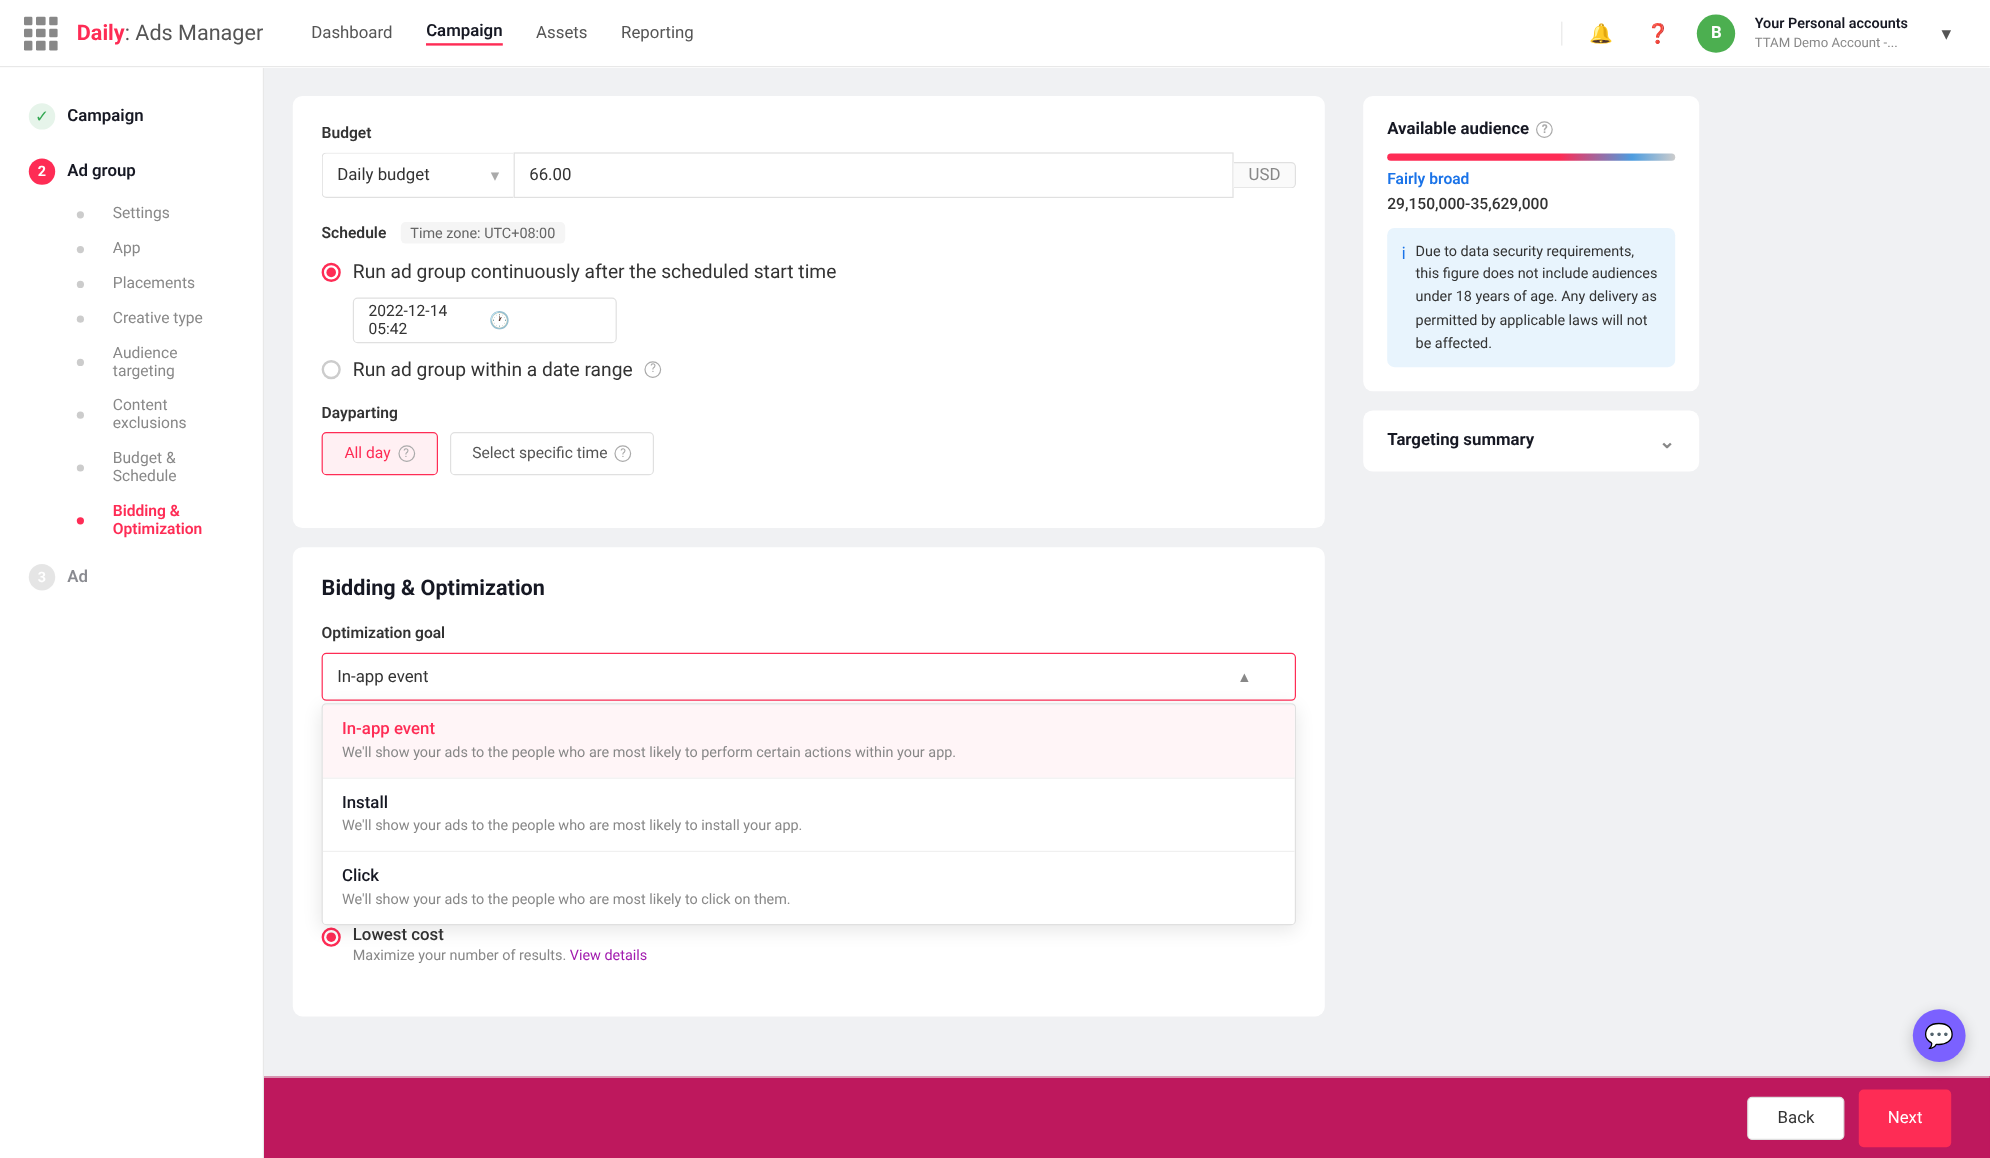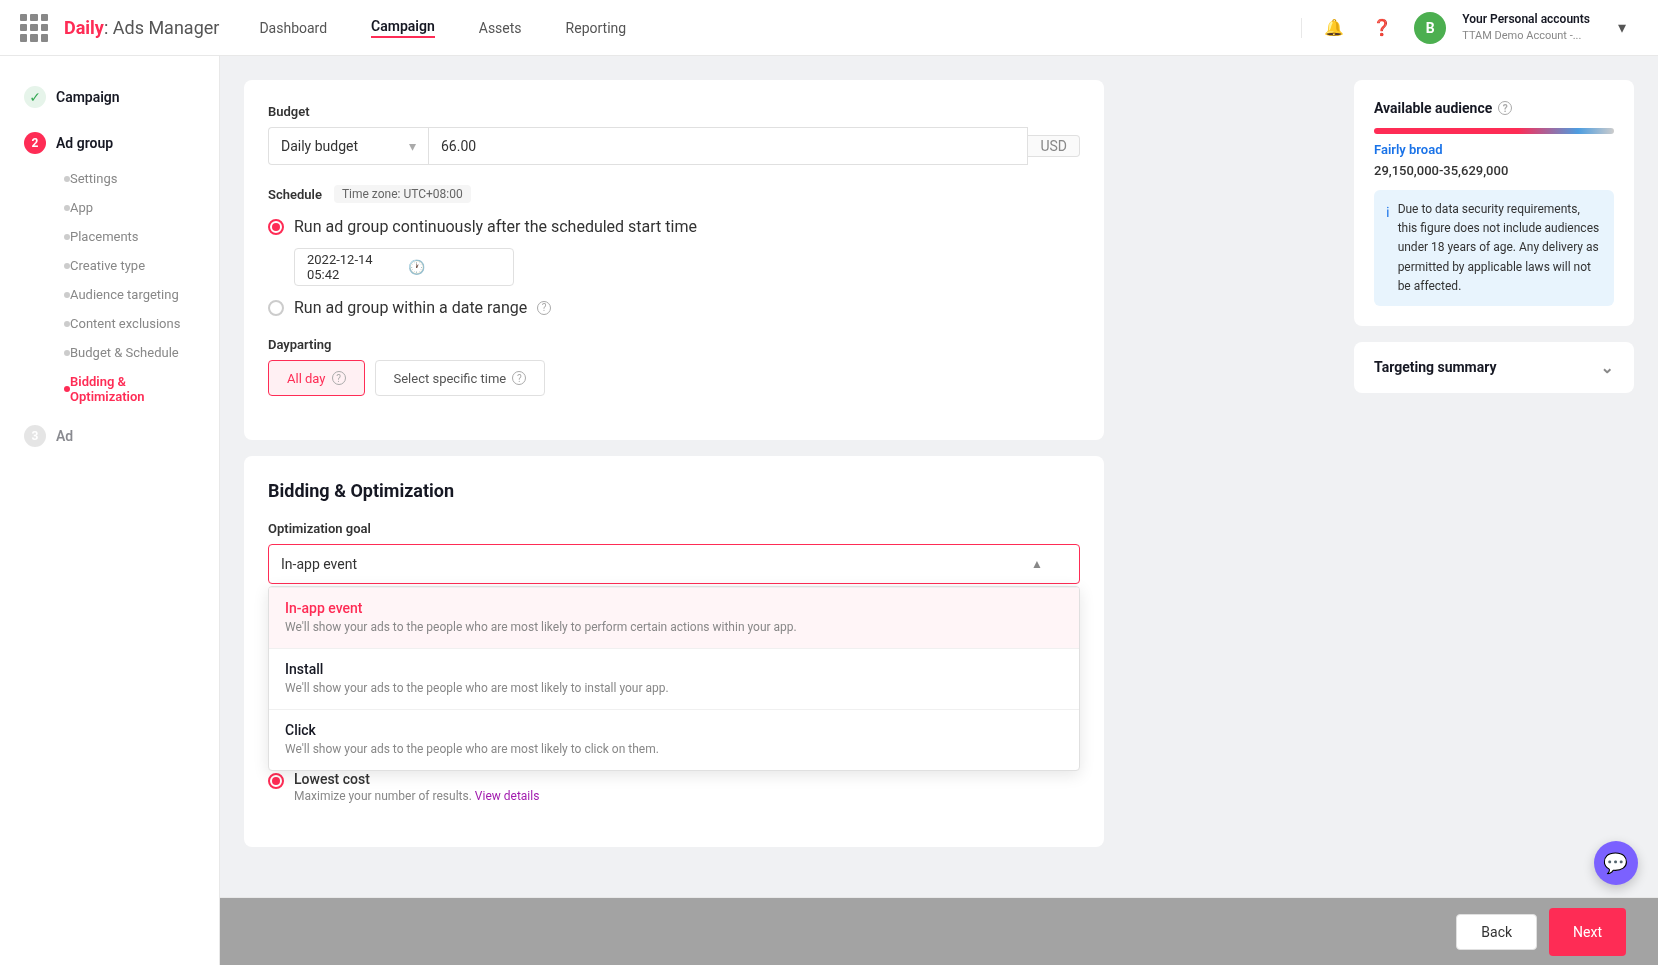--- a/index.html
+++ b/index.html
@@ -9,21 +9,21 @@
     .topnav {
       position: fixed; top: 0; left: 0; right: 0; height: 56px;
       background: #fff; border-bottom: 1px solid #e8e8e8;
       display: flex; align-items: center; z-index: 100; padding: 0 20px;
     }
     .topnav-logo { display: flex; align-items: center; gap: 8px; margin-right: 40px; }
     .topnav-logo .grid-icon { width: 28px; height: 28px; display: grid; grid-template-columns: repeat(3,1fr); gap: 3px; margin-right: 8px; }
     .topnav-logo .grid-icon span { background: #888; border-radius: 1px; }
     .topnav-logo .brand { font-weight: 700; font-size: 18px; color: #161823; }
     .topnav-logo .brand span { color: #fe2c55; }
-    .topnav-nav { display: flex; align-items: center; gap: 44px; flex: 1; }
+    .topnav-nav { display: flex; align-items: center; gap: 28px; flex: 1; }
     .topnav-nav a { text-decoration: none; color: #555; font-size: 14px; }
     .topnav-nav a.active { color: #161823; font-weight: 600; border-bottom: 2px solid #fe2c55; padding-bottom: 2px; }
     .topnav-right { display: flex; align-items: center; gap: 16px; }
     .topnav-right .divider { width: 1px; height: 20px; background: #e8e8e8; }
     .topnav-right .icon-btn { width: 32px; height: 32px; border-radius: 50%; border: none; background: none; cursor: pointer; display: flex; align-items: center; justify-content: center; font-size: 16px; color: #555; }
     .topnav-right .avatar { width: 32px; height: 32px; border-radius: 50%; background: #4caf50; color: #fff; display: flex; align-items: center; justify-content: center; font-weight: 700; font-size: 14px; }
     .topnav-right .account-info { font-size: 12px; line-height: 1.4; }
     .topnav-right .account-info .title { font-weight: 600; font-size: 12px; color: #161823; }
     .topnav-right .account-info .sub { color: #888; font-size: 11px; }
 
@@ -34,29 +34,29 @@
     .sidebar {
       width: 220px; min-width: 220px; background: #fff; border-right: 1px solid #e8e8e8;
       padding: 20px 0; position: fixed; top: 56px; bottom: 0; overflow-y: auto;
     }
     .sidebar-step { padding: 0 16px; margin-bottom: 4px; }
     .sidebar-step-header { display: flex; align-items: center; gap: 10px; padding: 10px 8px; cursor: pointer; border-radius: 6px; }
     .step-num { width: 22px; height: 22px; border-radius: 50%; background: #fe2c55; color: #fff; font-size: 12px; font-weight: 700; display: flex; align-items: center; justify-content: center; flex-shrink: 0; }
     .step-check { width: 22px; height: 22px; border-radius: 50%; background: #e6f4ea; color: #34a853; font-size: 14px; display: flex; align-items: center; justify-content: center; flex-shrink: 0; }
     .sidebar-step-title { font-weight: 600; font-size: 14px; color: #161823; }
     .sidebar-sub { padding-left: 40px; }
-    .sidebar-sub-item { display: flex; align-items: center; gap: 0; padding: 7px 8px; cursor: pointer; border-radius: 4px; color: #888; font-size: 13px; }
+    .sidebar-sub-item { display: flex; align-items: center; gap: 24px; padding: 7px 8px; cursor: pointer; border-radius: 4px; color: #888; font-size: 13px; }
     .sidebar-sub-item.active { color: #fe2c55; font-weight: 600; }
     .sidebar-dot { width: 6px; height: 6px; border-radius: 50%; background: #ccc; flex-shrink: 0; }
     .sidebar-dot.active { background: #fe2c55; }
     .sidebar-step-3 { opacity: 0.5; }
 
     
     .main { margin-left: 220px; flex: 1; padding: 24px 24px 100px 24px; max-width: calc(100% - 220px); }
-    .content-wrapper { display: flex; gap: 32px; justify-content: space-between; }
+    .content-wrapper { display: flex; gap: 32px; }
     .form-area { flex: 1; max-width: 860px; }
     .right-panel { width: 280px; min-width: 280px; }
 
     
     .section-card { background: #fff; border-radius: 8px; padding: 24px; margin-bottom: 16px; }
     .section-title { font-size: 18px; font-weight: 700; color: #161823; margin-bottom: 20px; }
     .field-label { font-size: 13px; font-weight: 600; color: #333; margin-bottom: 8px; display: flex; align-items: center; gap: 6px; }
     .field-row { margin-bottom: 20px; }
 
     
@@ -116,21 +116,21 @@
     .audience-notice { background: #e8f4fd; border-radius: 6px; padding: 10px 12px; font-size: 12px; color: #333; line-height: 1.6; display: flex; gap: 8px; }
     .notice-icon { color: #1a73e8; font-size: 14px; flex-shrink: 0; margin-top: 1px; }
 
     .targeting-card { background: #fff; border-radius: 8px; padding: 16px 20px; }
     .targeting-title { font-size: 14px; font-weight: 700; color: #161823; display: flex; align-items: center; justify-content: space-between; cursor: pointer; }
     .targeting-chevron { font-size: 16px; color: #888; }
 
     
     .bottom-bar {
       position: fixed; bottom: 0; left: 220px; right: 0; height: 68px;
-      background: #a3a3a3; border-top: 1px solid #e8e8e8;
+      background: #be185d; border-top: 1px solid #e8e8e8;
       display: flex; align-items: center; justify-content: flex-end; padding: 0 32px; gap: 12px; z-index: 50;
     }
     .btn-back { height: 36px; padding: 0 24px; border: 1px solid #e0e0e0; border-radius: 4px; background: #fff; color: #333; font-size: 14px; cursor: pointer; }
     .btn-next { height: 48px; padding: 0 24px; border: none; border-radius: 4px; background: #fe2c55; color: #fff; font-size: 14px; font-weight: 400; cursor: pointer; }
 
     
     .chat-bubble { position: fixed; bottom: 80px; right: 20px; width: 44px; height: 44px; border-radius: 50%; background: #7b61ff; display: flex; align-items: center; justify-content: center; color: #fff; font-size: 20px; cursor: pointer; box-shadow: 0 4px 12px rgba(0,0,0,0.2); z-index: 200; }
   </style>
 </head>
 <body>

